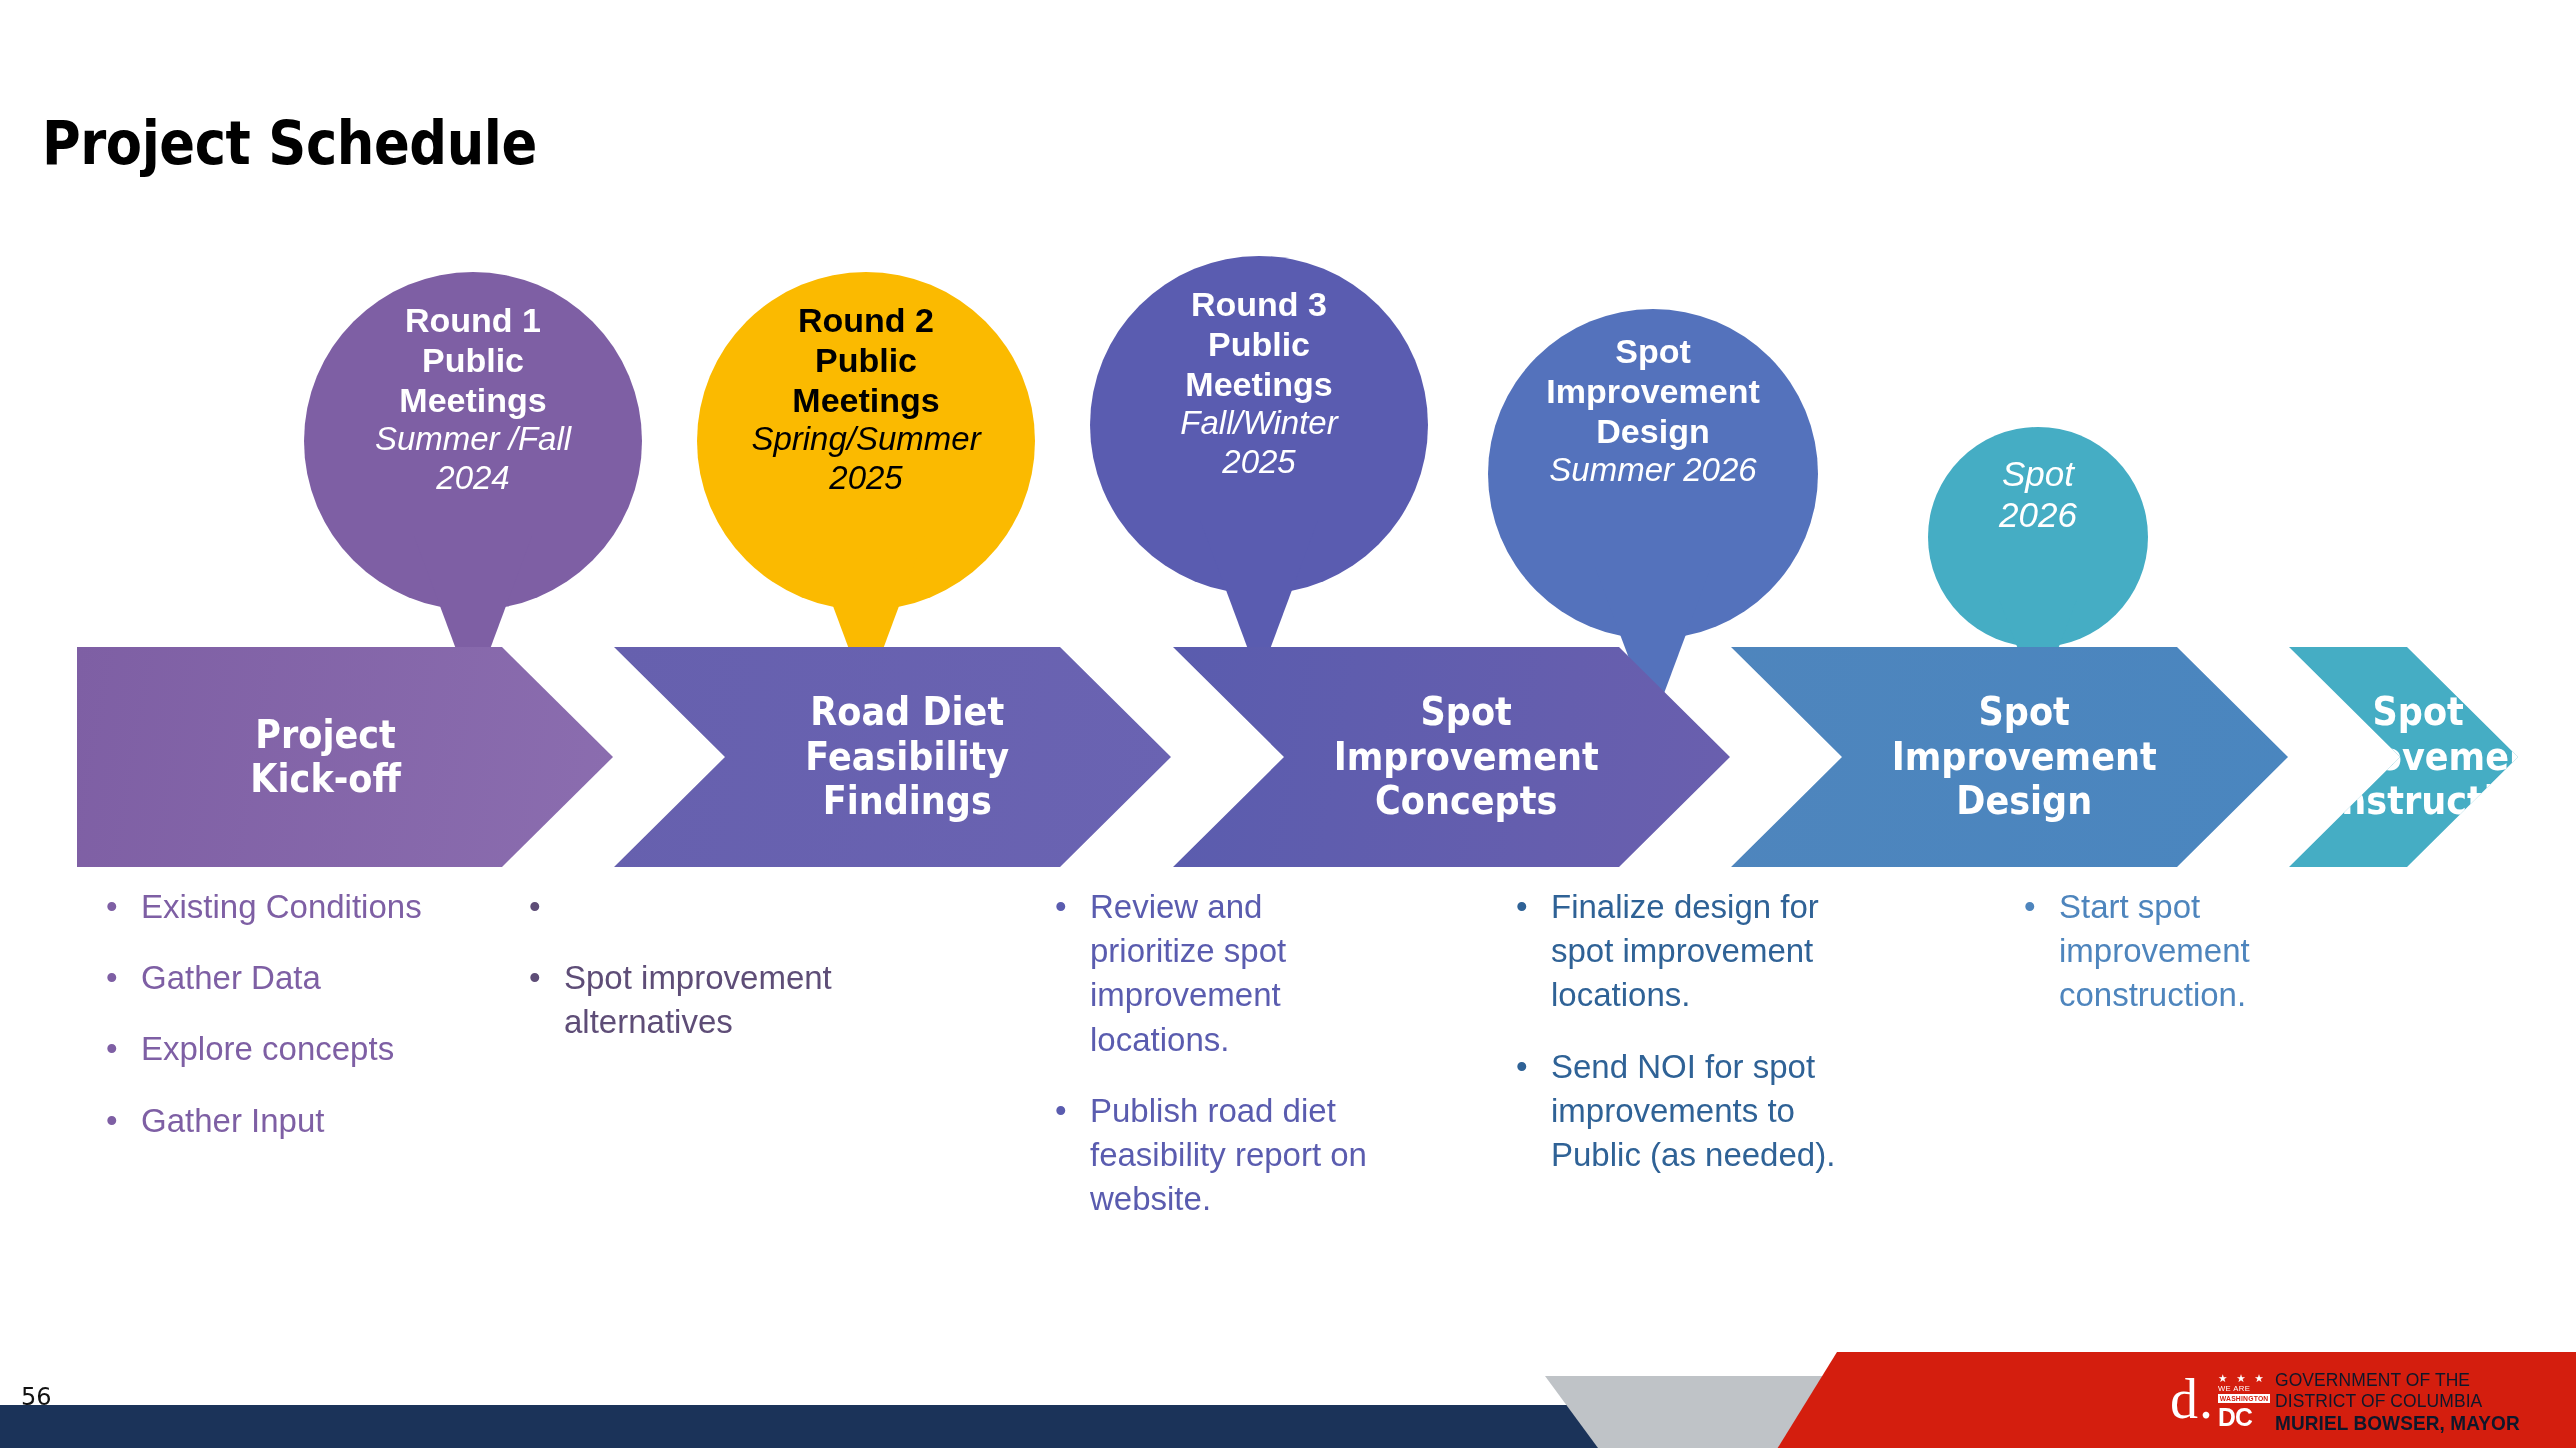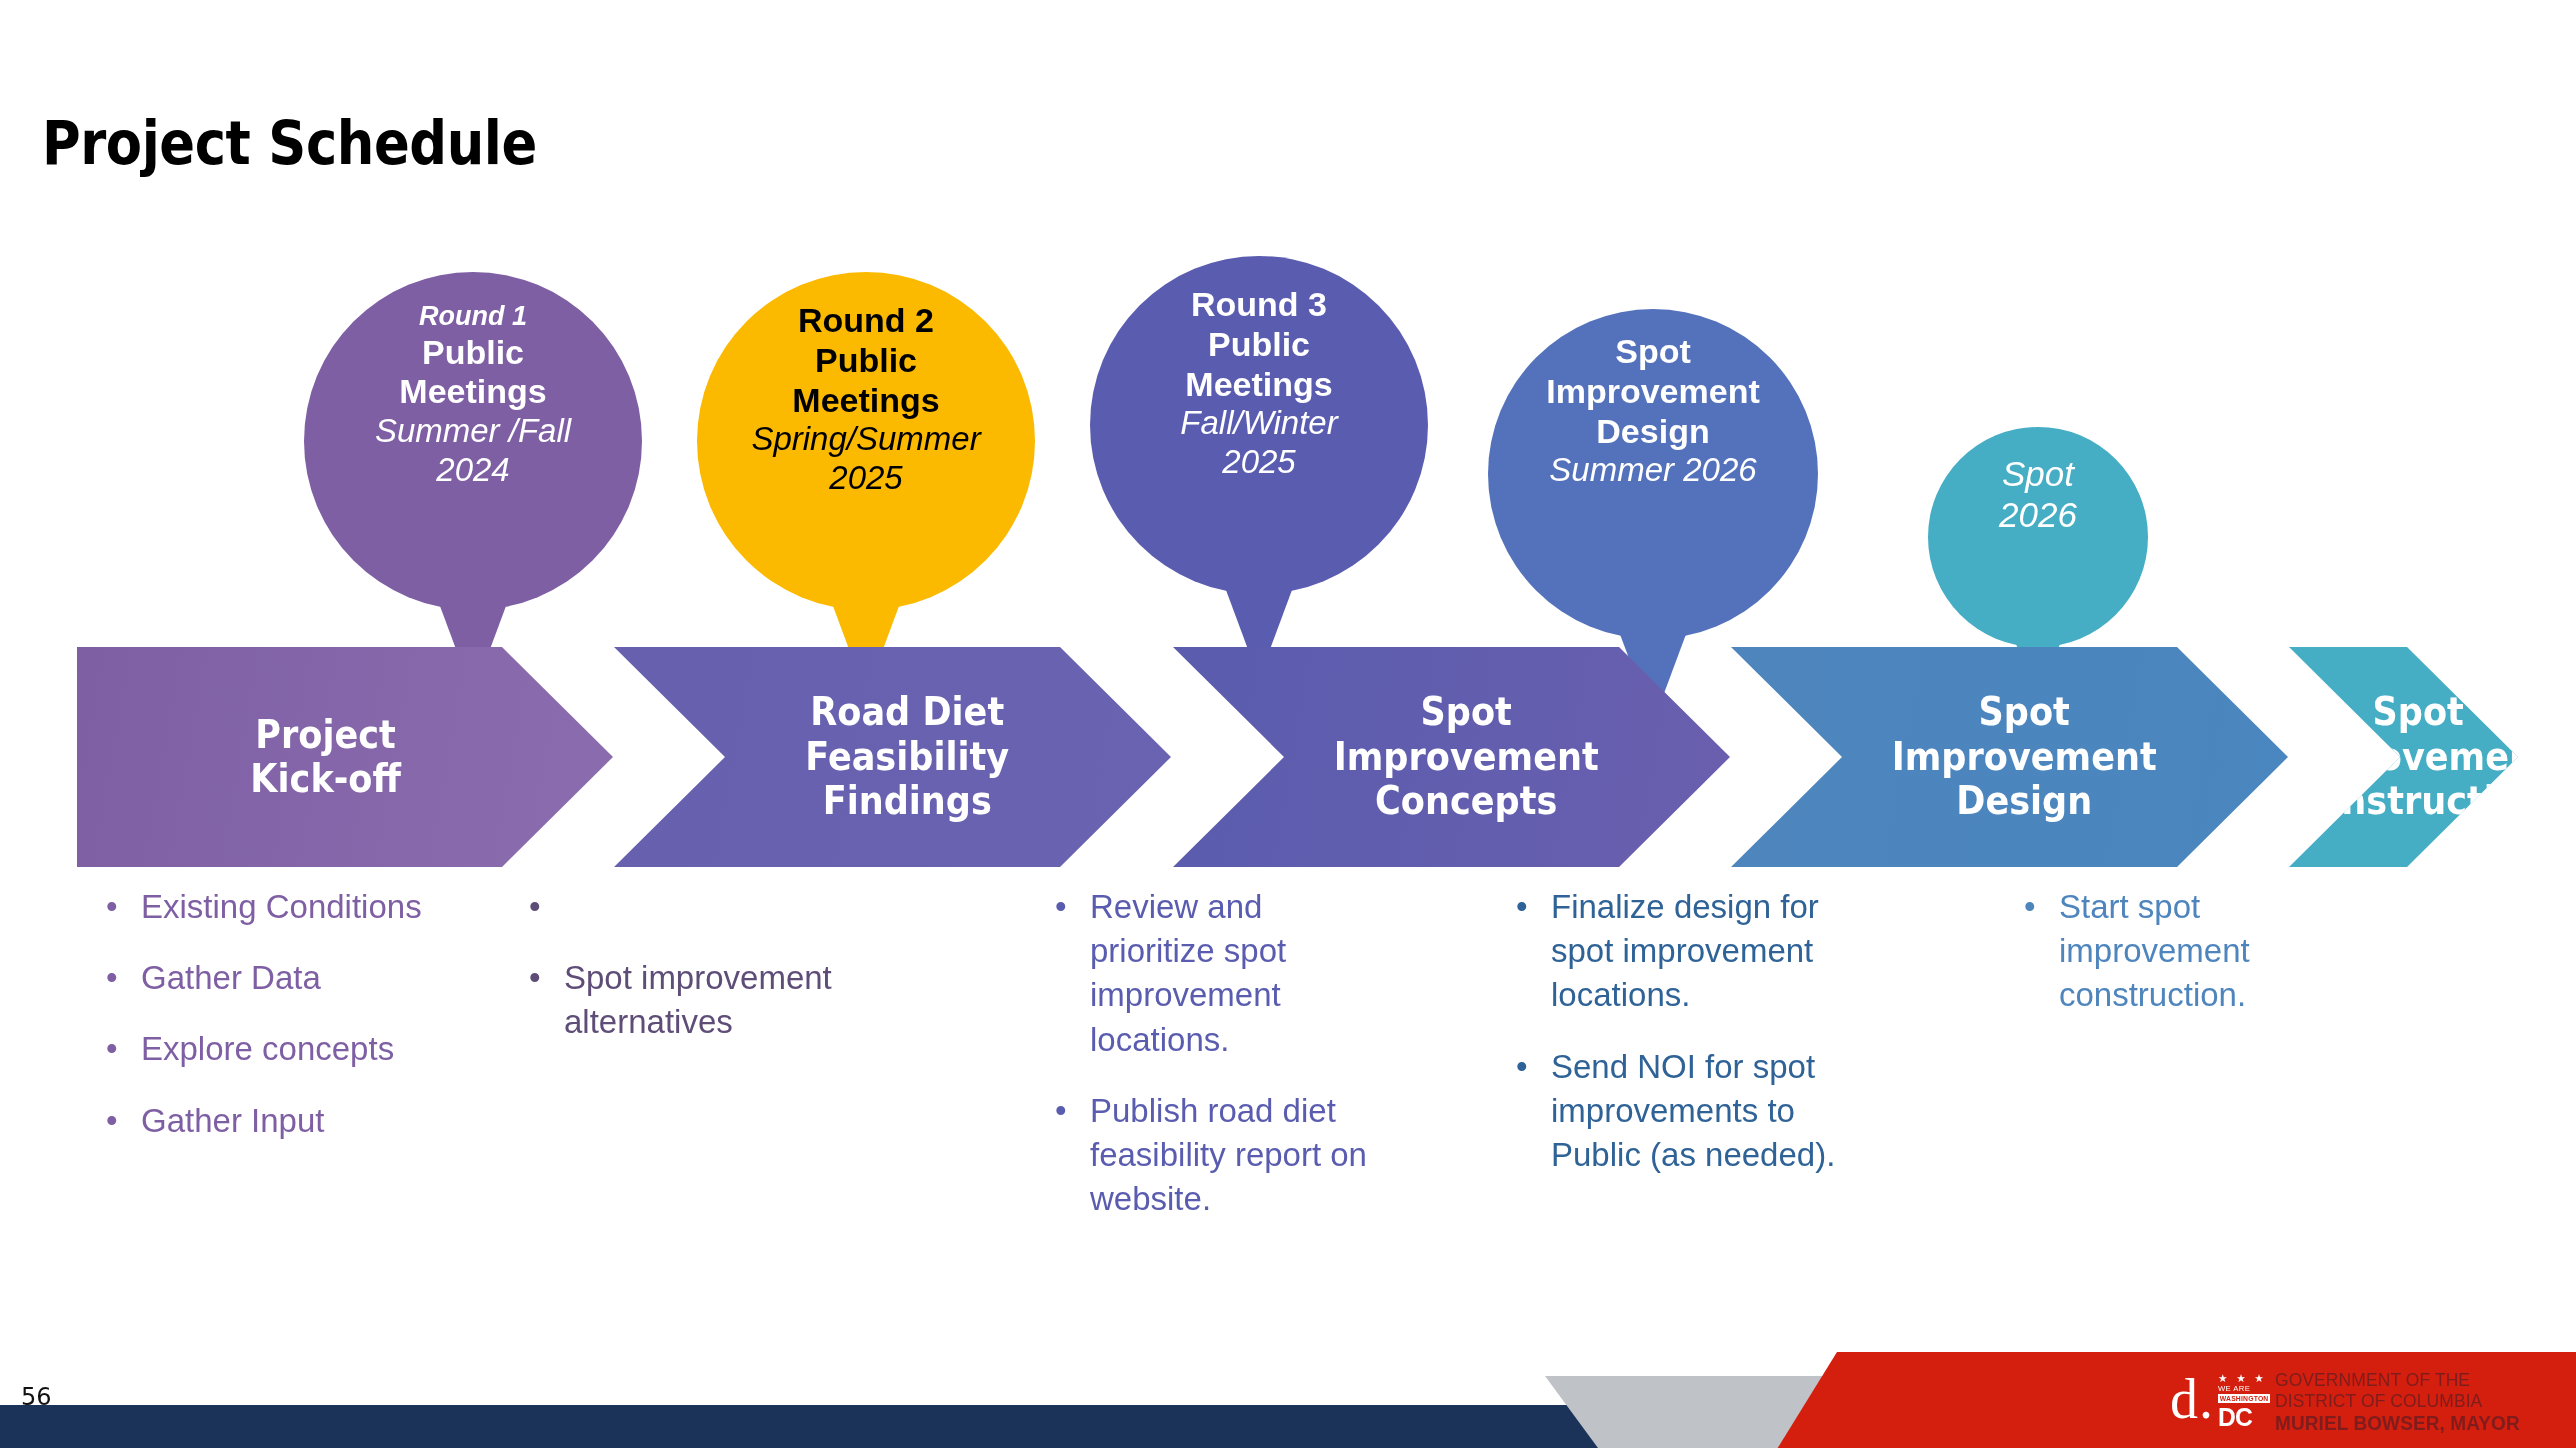--- a/index.html
+++ b/index.html
@@ -224,21 +224,21 @@
     line-height: 1;
     letter-spacing: -1px;
     margin-top: 1px;
     transform: scaleX(0.95);
     transform-origin: left;
   }
   #logo-lines {
     display: flex;
     flex-direction: column;
     justify-content: center;
-    color: #7f1d1d;
+    color: #0f172a;
   }
   .logo-line {
     font-size: 18.4px;
     line-height: 1.16;
     letter-spacing: 0.1px;
     transform: scaleX(0.95);
     transform-origin: left;
     white-space: nowrap;
   }
   .logo-line.bold {
@@ -251,21 +251,21 @@
 
 <div id="slide">
 
   <div id="page-title">Project Schedule</div>
 
   <div id="pins-layer">
       <div class="pin" style="left: 304px; top: 272px; width: 338px; height: 497px;">
         <div class="pin-head" style="height: 338px; background: rgb(126, 95, 164);"></div>
         <div class="pin-tail" style="top: 264px; border-left-width: 59px; border-right-width: 59px; border-top-width: 159px; border-top-color: rgb(126, 95, 164);"></div>
         <div class="pin-text" style="top: 29px; color: rgb(255, 255, 255);">
-          <div class="pin-title" style="font-size: 27px; font-style: italic;">Round 1</div>
+          <div class="pin-title" style="font-size: 34px;">Round 1</div>
           <div class="pin-title" style="font-size: 34px;">Public</div>
           <div class="pin-title" style="font-size: 34px;">Meetings</div>
           <div class="pin-date" style="font-size: 33px;">Summer /Fall</div>
           <div class="pin-date" style="font-size: 33px;">2024</div>
         </div>
       </div>
       <div class="pin" style="left: 697px; top: 272px; width: 338px; height: 497px;">
         <div class="pin-head" style="height: 338px; background: rgb(251, 186, 0);"></div>
         <div class="pin-tail" style="top: 264px; border-left-width: 59px; border-right-width: 59px; border-top-width: 159px; border-top-color: rgb(251, 186, 0);"></div>
         <div class="pin-text" style="top: 29px; color: rgb(0, 0, 0);">

